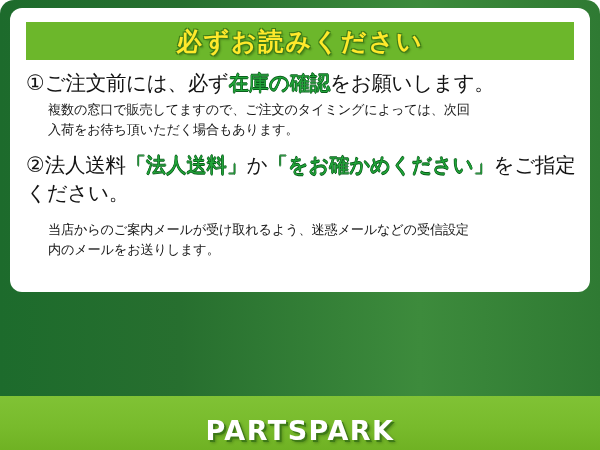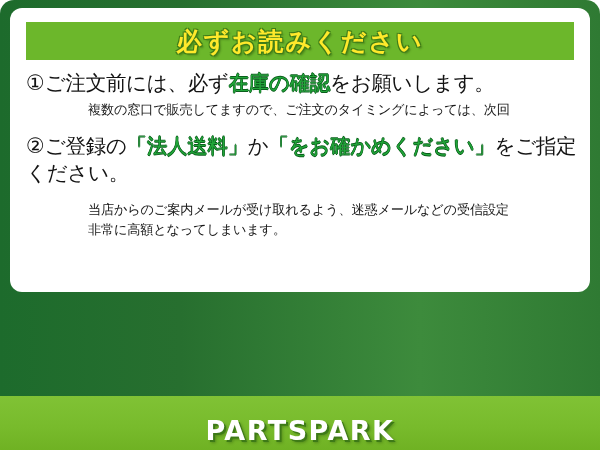--- a/index.html
+++ b/index.html
@@ -99,21 +99,20 @@
   .item-body {
     font-size: 13.2px;
     color: #171717;
     line-height: 1.5;
     letter-spacing: -0.2px;
     margin-left: 22px;
     margin-top: 2px;
   }
   .item-body div {
     white-space: nowrap;
-    margin-left: 40px;
   }
 
   #item-1 { margin-top: 0; }
   #item-2 { margin-top: 13px; }
   #item-3 { margin-top: 13px; }
 
   
   .footer {
     position: absolute;
     left: 0;
@@ -146,33 +145,34 @@
     </div>
 
     <div class="items">
 
       <div class="item" id="item-1">
         <div class="item-head">
           <span class="num">①</span><span>ご注文前には、必ず</span><span class="hl">在庫の確認</span><span>をお願いします。</span>
         </div>
         <div class="item-body">
           <div>複数の窓口で販売してますので、ご注文のタイミングによっては、次回</div>
+          <div>入荷をお待ち頂いただく場合もあります。</div>
         </div>
       </div>
 
       <div class="item" id="item-2">
         <div class="item-head">
-          <span class="num">②</span><span>ご登録の</span><span class="hl">「法人送料」</span><span>か</span><span class="hl">「をお確かめください」</span><span>をご指定ください。</span>
+          <span class="num">②</span><span>法人送料</span><span class="hl">「法人送料」</span><span>か</span><span class="hl">「をお確かめください」</span><span>をご指定ください。</span>
         </div>
       </div>
 
       <div class="item" id="item-3">
         <div class="item-body">
           <div>当店からのご案内メールが受け取れるよう、迷惑メールなどの受信設定</div>
-          <div>非常に高額となってしまいます。</div>
+          <div>内のメールをお送りします。</div>
         </div>
       </div>
 
     </div>
   </div>
 
   <div class="footer">
     <span class="brand">PARTSPARK</span>
   </div>
 

